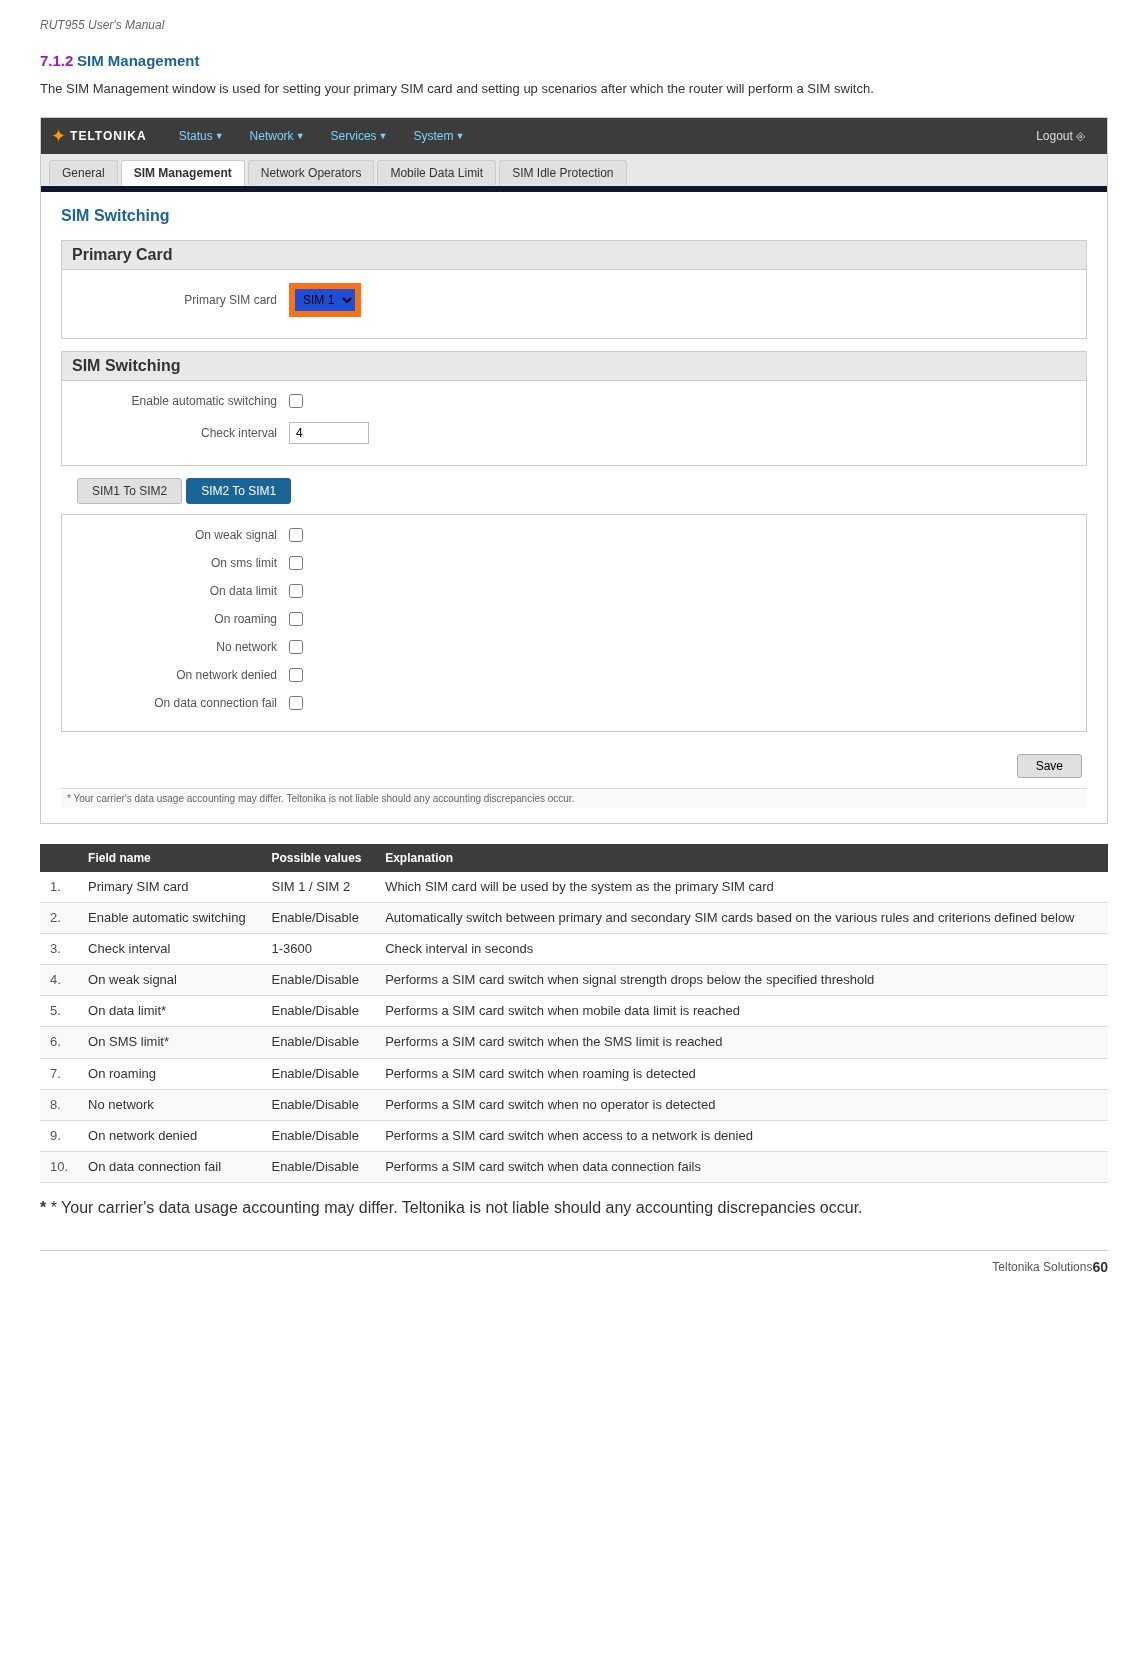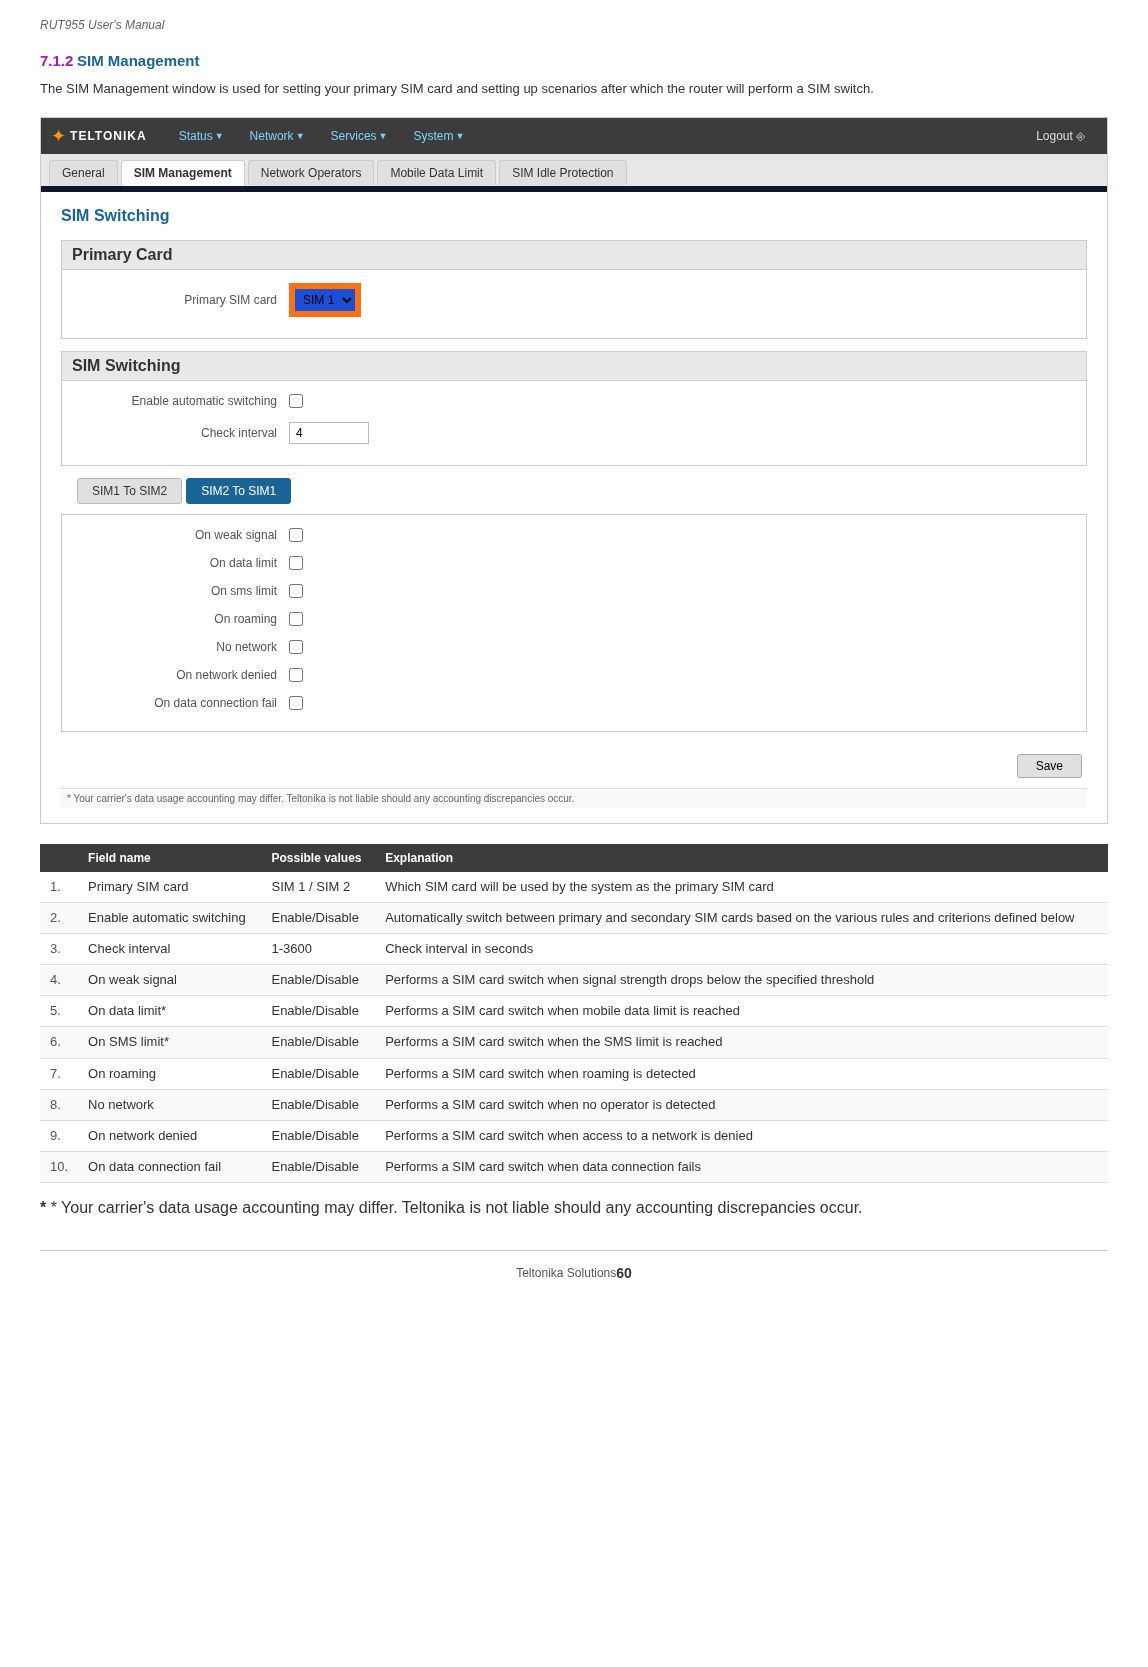--- a/index.html
+++ b/index.html
@@ -235,24 +235,24 @@
     }
 
     .footnote-text {
       font-size: 16px;
       margin-bottom: 30px;
       line-height: 1.4;
     }
 
     .page-footer {
       display: flex;
-      justify-content: center;
+      justify-content: flex-end;
       align-items: center;
       margin-top: 20px;
-      padding-top: 14px;
+      padding-top: 8px;
       border-top: 1px solid #ccc;
     }
     .footer-company {
       font-size: 12px;
       color: #555;
     }
     .footer-page {
       font-size: 14px;
       color: #333;
       font-weight: bold;
@@ -361,25 +361,25 @@
       </div>
     </div>
 
     <div class="section-block">
       <div class="section-block-body">
         <div class="form-row">
           <div class="form-label">On weak signal</div>
           <input type="checkbox" class="form-checkbox" style="">
         </div>
         <div class="form-row">
+          <div class="form-label">On sms limit</div>
+          <input type="checkbox" class="form-checkbox" style="">
+        </div>
+        <div class="form-row">
           <div class="form-label">On data limit</div>
-          <input type="checkbox" class="form-checkbox" style="">
-        </div>
-        <div class="form-row">
-          <div class="form-label">On sms limit</div>
           <input type="checkbox" class="form-checkbox" style="">
         </div>
         <div class="form-row">
           <div class="form-label">On roaming</div>
           <input type="checkbox" class="form-checkbox" style="">
         </div>
         <div class="form-row">
           <div class="form-label">No network</div>
           <input type="checkbox" class="form-checkbox" style="">
         </div>

